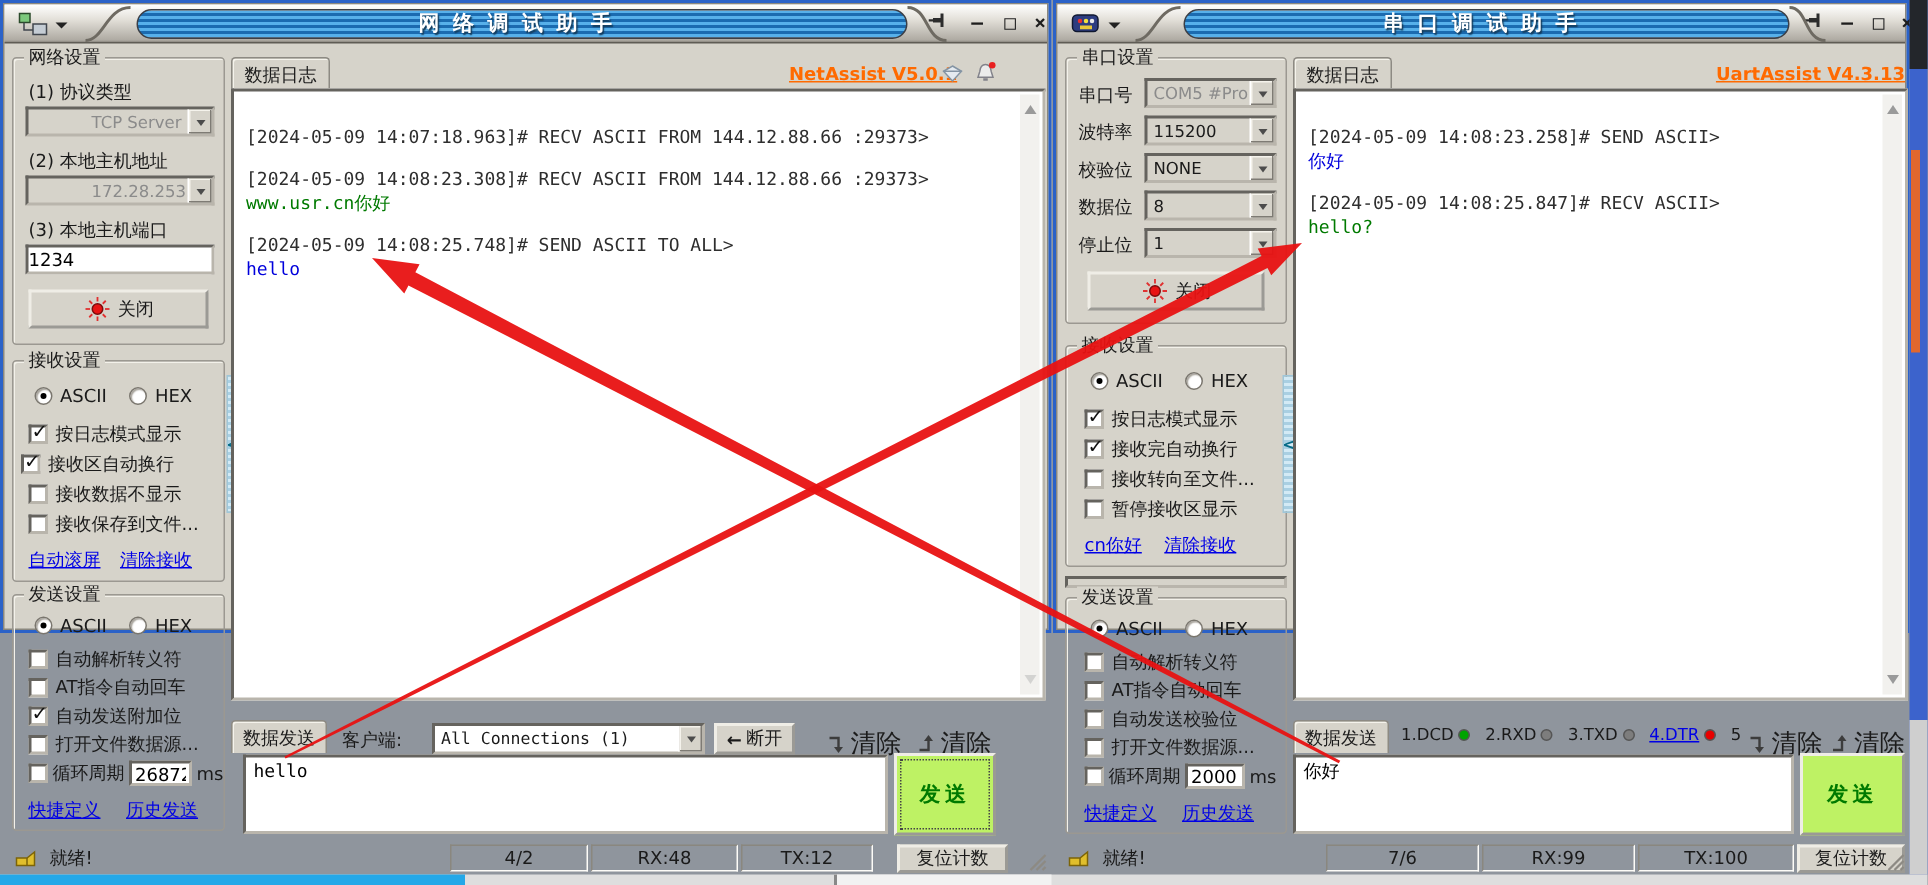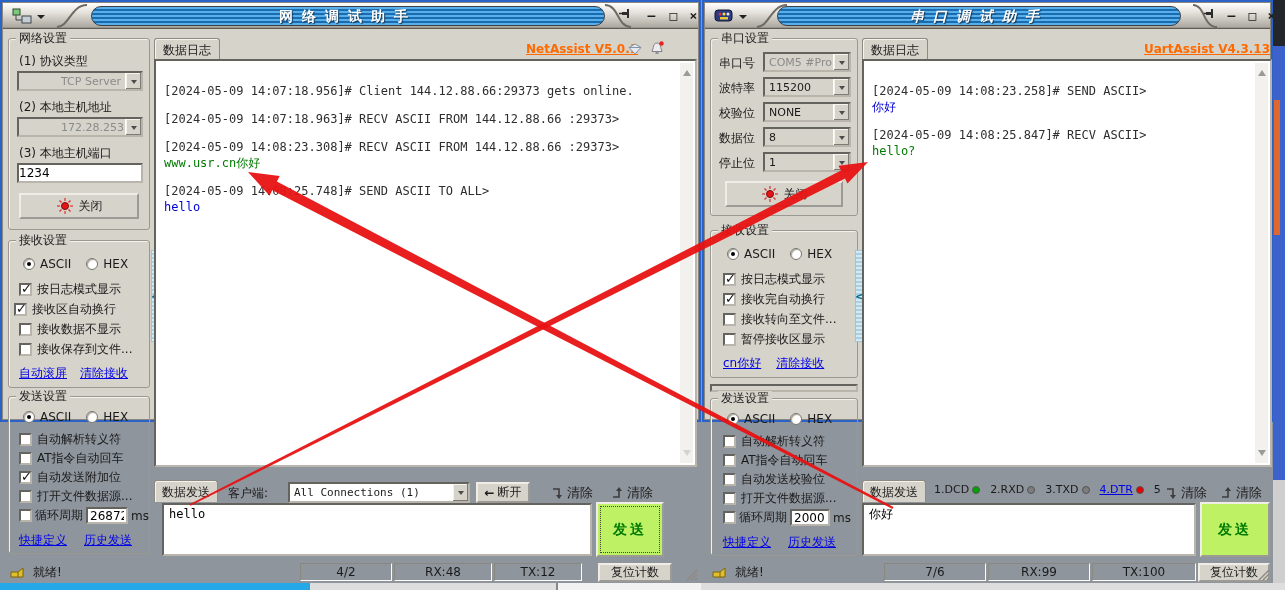--- a/index.html
+++ b/index.html
@@ -67,21 +67,21 @@
     font:12px/15px "DejaVu Sans Mono",monospace;padding:2px 5px;outline:none;}
   .split{position:absolute;width:9px;height:92px;border:1px solid #9fc6d8;
     background:repeating-linear-gradient(0deg,#d3eaf5 0 2px,#a9cfe2 2px 4px);
     display:flex;align-items:center;justify-content:center;color:#056a86;font-weight:bold;font-size:11px;}
   .thinbar{position:absolute;height:8px;border:2px inset #b9b5ac;background:#d6d3ca;}
   .sig{display:flex;align-items:center;gap:3px;font-size:11px;white-space:nowrap;}
   .dot{width:8px;height:8px;border-radius:50%;border:1px solid #555;display:inline-block;}
   .dot.green{background:#00a400;}
   .dot.gry{background:#7d7d7d;}
   .dot.red{background:#e80000;}
-  .clr{display:flex;align-items:center;gap:3px;font-size:13px;color:#1c1c1c;}
+  .clr{display:flex;align-items:center;gap:3px;font-size:17px;color:#1c1c1c;}
   .ready{position:absolute;display:flex;align-items:center;gap:6px;}
 </style>
 </head>
 <body>
 
 <div class="win" style="left:0;width:701px;">
   <div class="titlebar">
     <span class="appicon">
       <svg width="20" height="16">
           <rect x="1" y="1" width="7" height="6" fill="#7cc87c" stroke="#2a4a2a"></rect>
@@ -218,21 +218,20 @@
   </span>
   <span style="position:absolute;left:648px;top:39px;">
     <svg width="15" height="14">
         <path d="M7 2 C4.2 2 3.4 4.6 3.2 6.6 L2 10.5 H12 L10.8 6.6 C10.6 4.6 9.8 2 7 2 Z" fill="#ececec" stroke="#82828a"></path>
         <line x1="5.5" y1="12" x2="8.5" y2="12" stroke="#82828a" stroke-width="1.6"></line>
         <circle cx="11.5" cy="2.5" r="2.2" fill="#e82020"></circle>
       </svg>
   </span>
 
   <div class="logarea" style="left:152px;top:57px;width:543px;height:408px;">
-    <div class="logline ts">[2024-05-09 14:07:18.956]# Client 144.12.88.66:29373 gets online.</div>
     <div class="logline ts">[2024-05-09 14:07:18.963]# RECV ASCII FROM 144.12.88.66 :29373&gt;</div>
     <div class="logline ts">[2024-05-09 14:08:23.308]# RECV ASCII FROM 144.12.88.66 :29373&gt;</div>
     <div class="logline recv">www.usr.cn你好</div>
     <div class="logline ts">[2024-05-09 14:08:25.748]# SEND ASCII TO ALL&gt;</div>
     <div class="logline send">hello</div>
     <div class="sb">
         <span class="tri-up"></span>
         <span class="tri-dn" style="opacity:.35"></span>
       </div>
   </div>
@@ -292,21 +291,21 @@
           <circle cx="6" cy="6" r="1.5" fill="#e83030"></circle>
           <circle cx="10" cy="6" r="1.5" fill="#f0e040"></circle>
           <circle cx="14" cy="6" r="1.5" fill="#e8e8e8"></circle>
           <rect x="6" y="9" width="8" height="2.5" fill="#e8c838"></rect>
         </svg>
     </span>
     <span class="drop"></span>
     <svg class="curve" style="left:50px" width="36" height="26">
         <path d="M2 24 C14 24 16 2 32 2" stroke="#6e6a62" fill="none" stroke-width="2"></path>
       </svg>
-    <div class="tpill" style="left:72px;width:404px;font-style:italic;">串口调试助手</div>
+    <div class="tpill" style="left:84px;width:404px;">串口调试助手</div>
     <span class="wbtn" style="left:496px">
       <svg width="13" height="13">
           <path d="M3 4 H8 V1 H10 V10 H8 V7 H3 Z" fill="#2c2c2c"></path>
           <line x1="0" y1="5.5" x2="3" y2="5.5" stroke="#2c2c2c" stroke-width="1.5"></line>
         </svg>
     </span>
     <svg class="curve" style="left:486px" width="28" height="26">
         <path d="M2 2 C14 2 12 24 26 24" stroke="#6e6a62" fill="none" stroke-width="2"></path>
       </svg>
     <span class="wbtn" style="left:518px">–</span>

